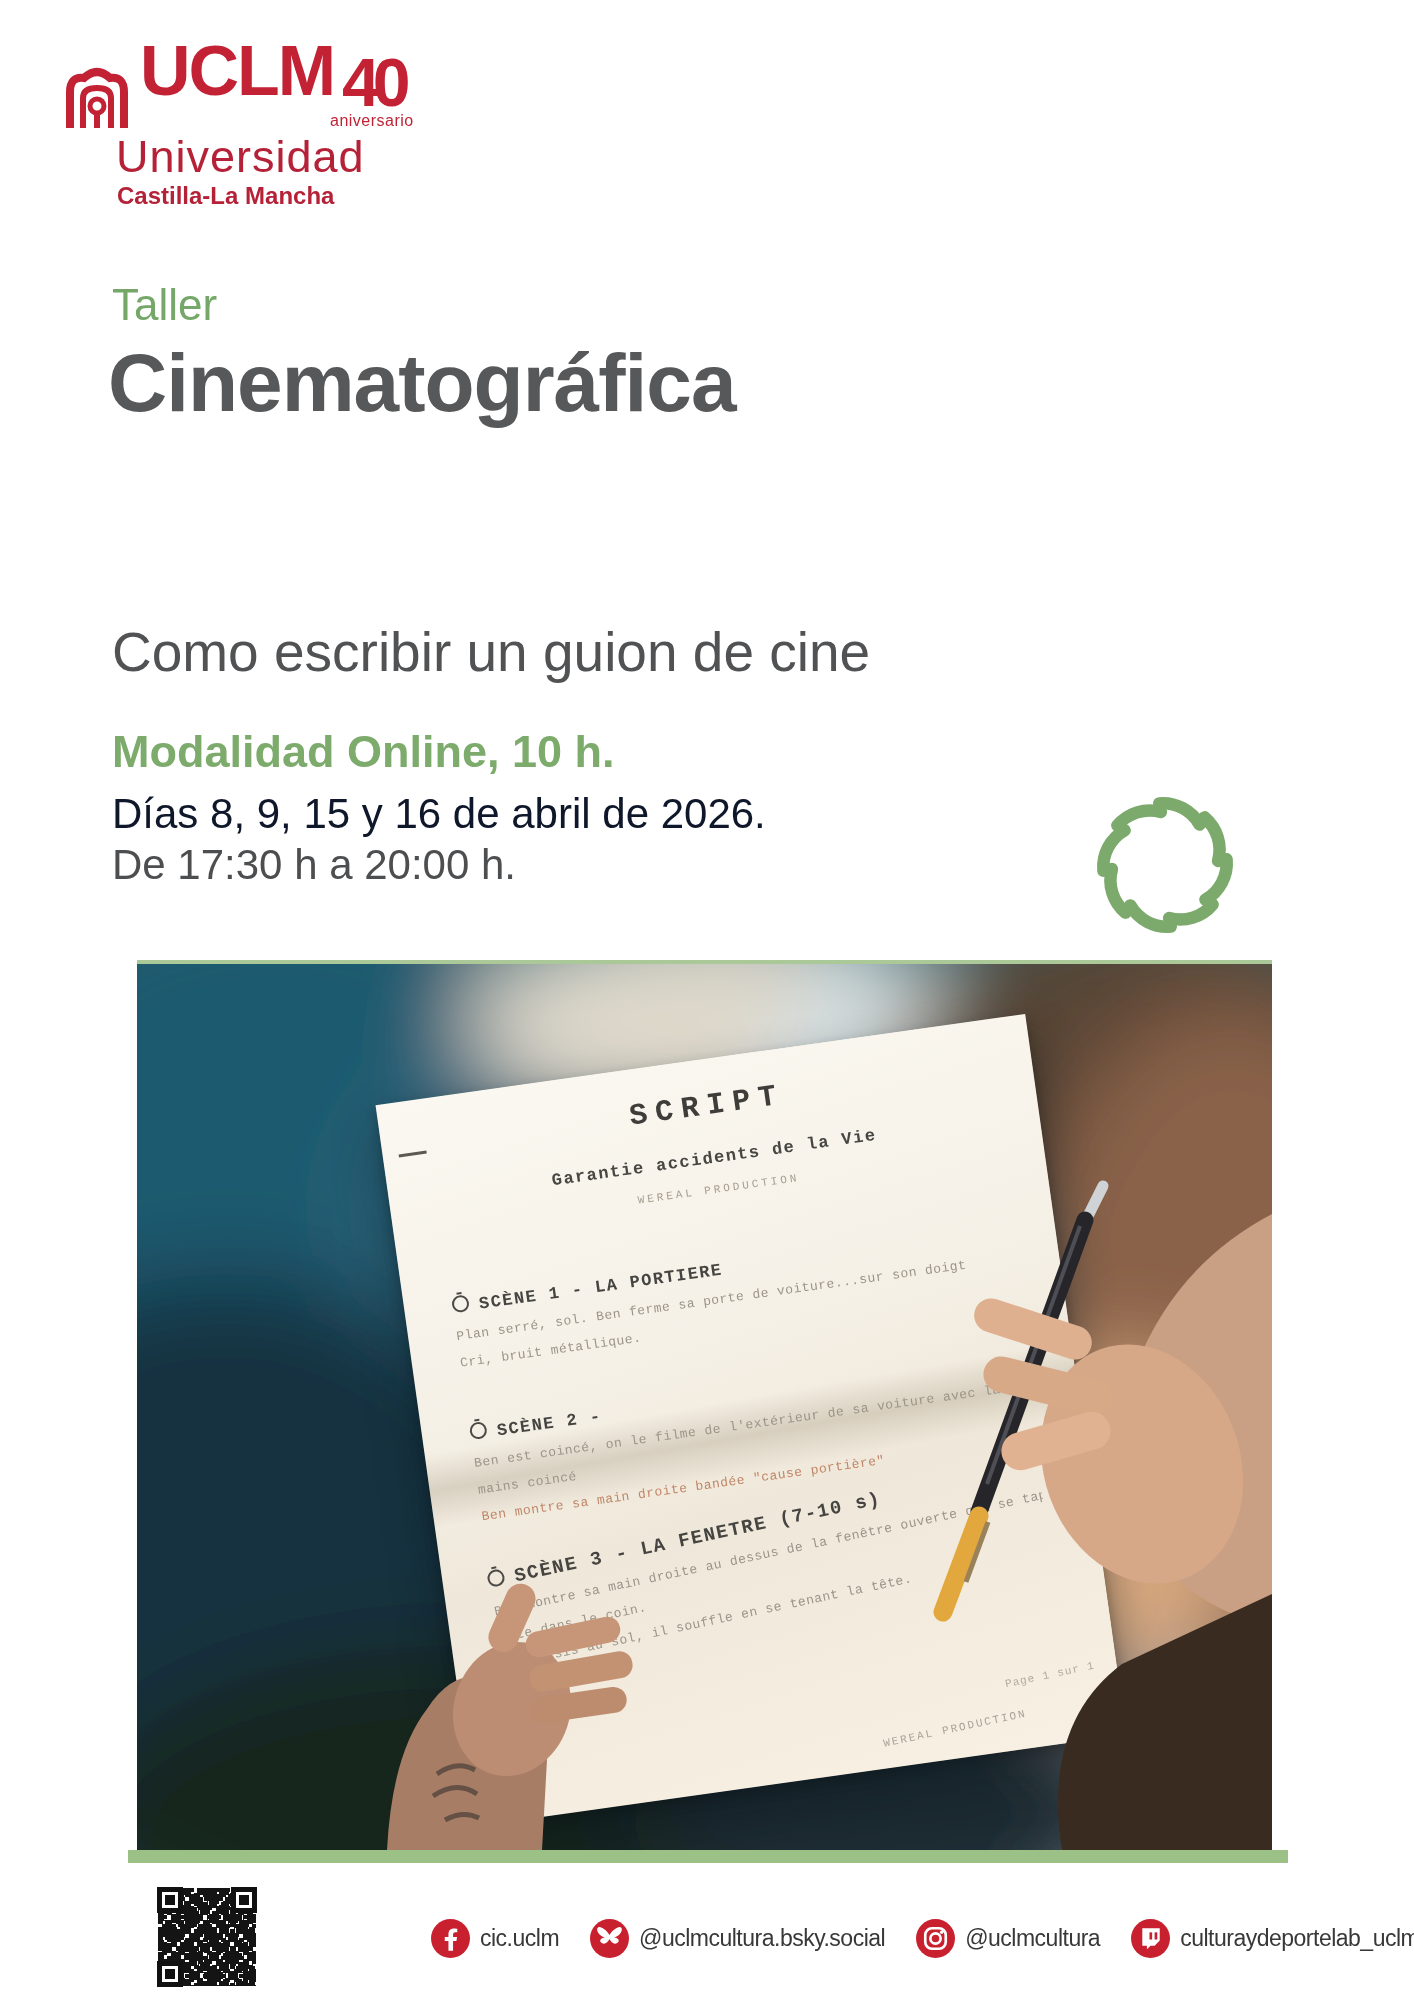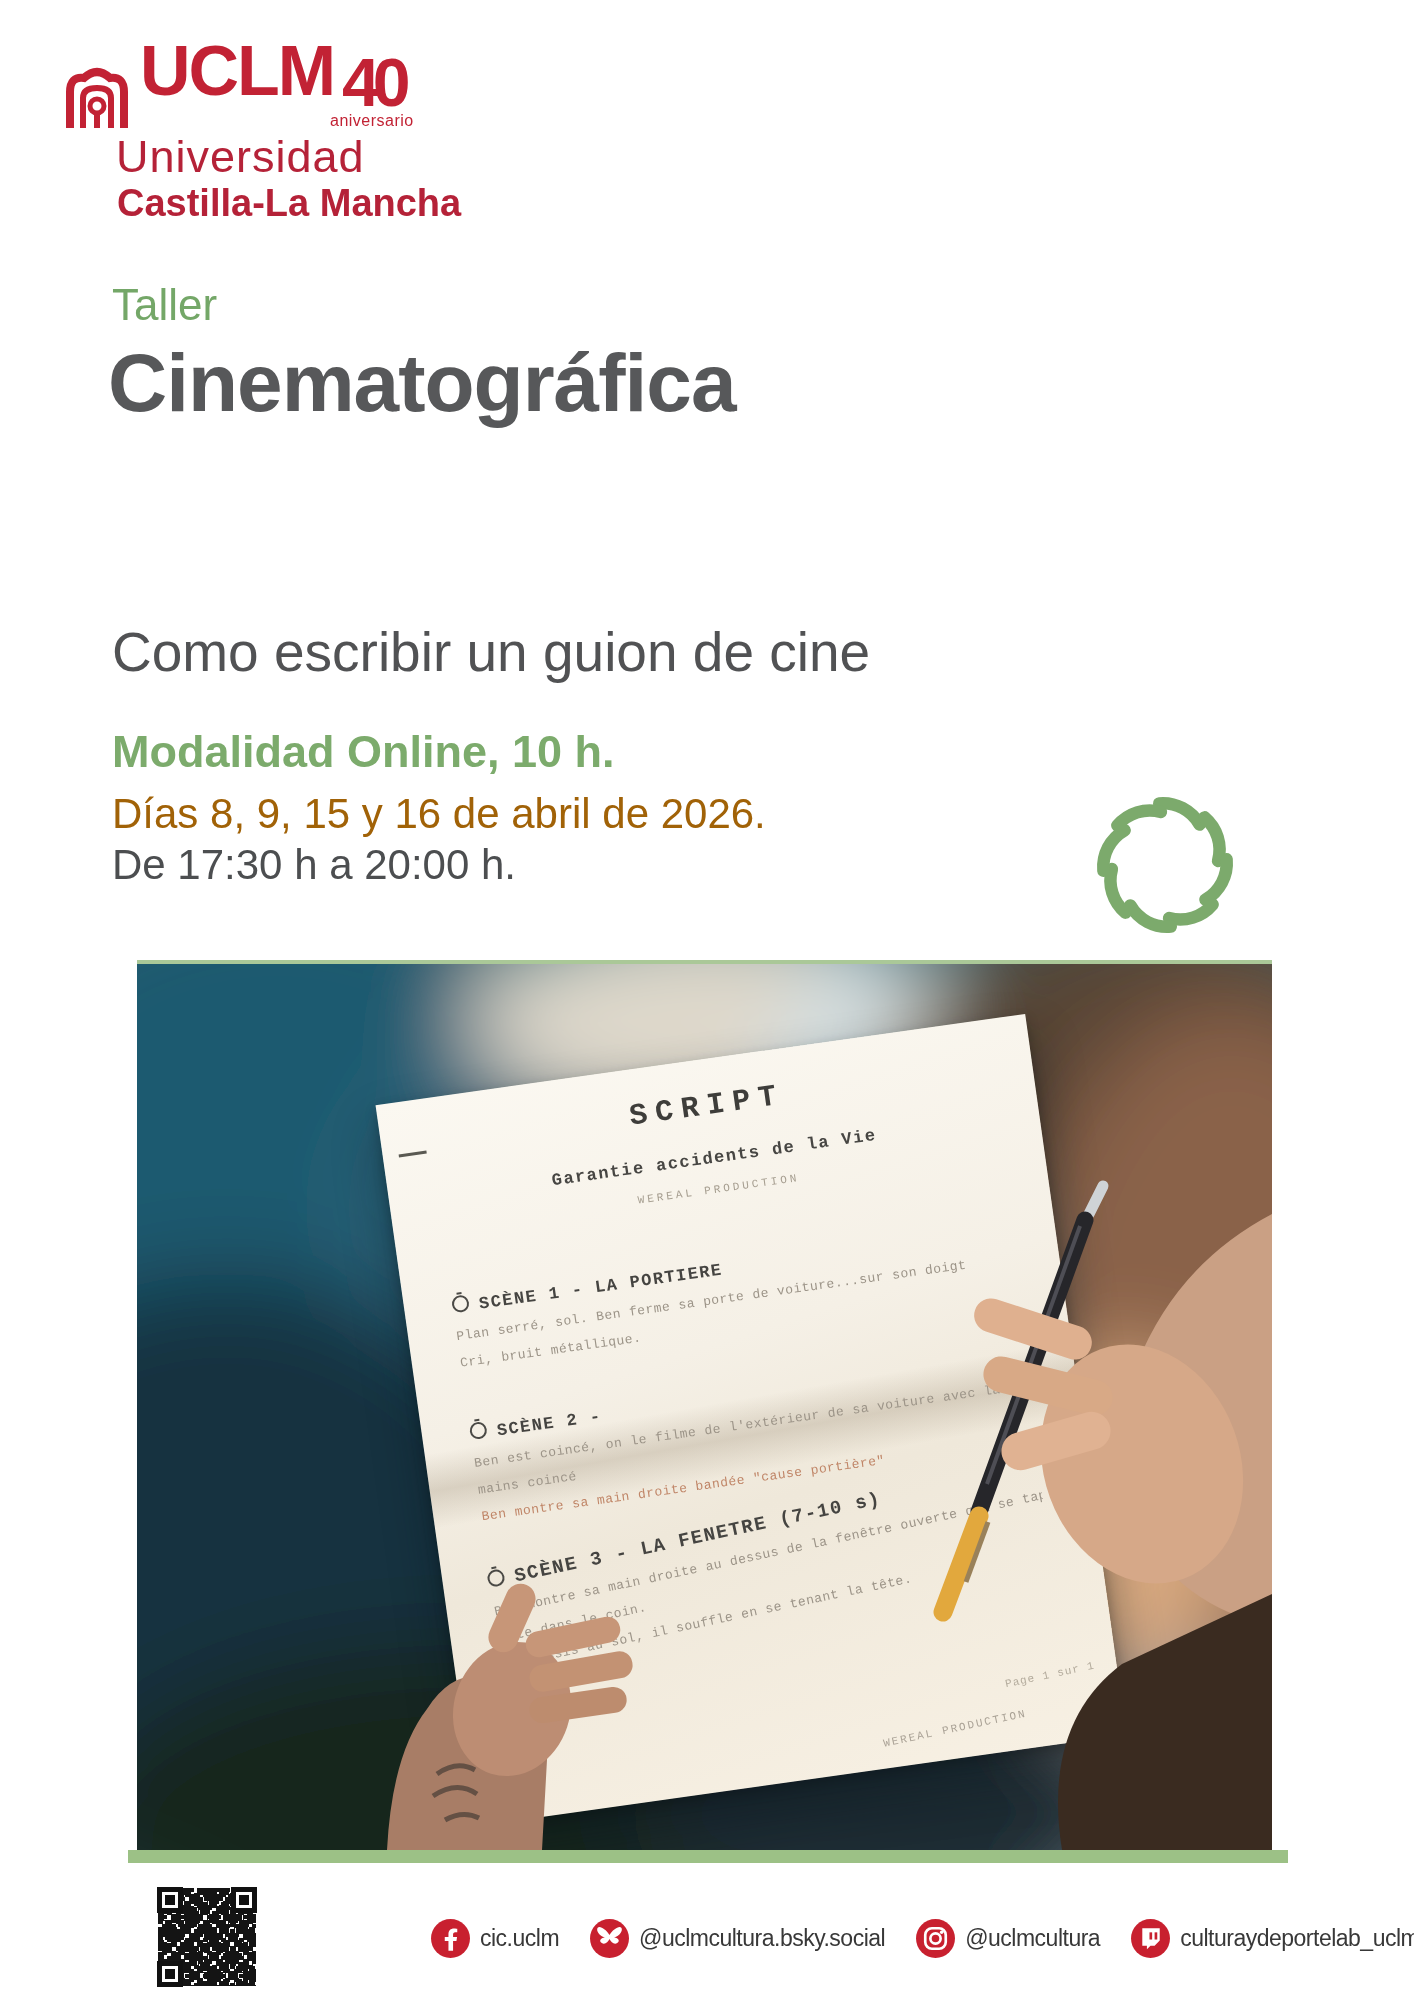--- a/index.html
+++ b/index.html
@@ -11,29 +11,29 @@
   
   .logo-mark{position:absolute; left:62px; top:64px; width:70px; height:68px;}
   .logo-acronym{position:absolute; left:140px; top:36px; font-size:70px; font-weight:bold;
     color:#c22234; letter-spacing:-2px; line-height:1;}
   .logo-40{position:absolute; left:342px; top:48px; font-size:68px; font-weight:bold;
     color:#c22234; letter-spacing:-7px; line-height:1;}
   .logo-aniv{position:absolute; left:330px; top:112px; width:102px; font-size:16px;
     color:#c22234; text-align:left; letter-spacing:0.5px;}
   .logo-uni{position:absolute; left:116px; top:134px; font-size:45px; font-weight:400;
     color:#b52238; letter-spacing:1px; line-height:1;}
-  .logo-clm{position:absolute; left:117px; top:184px; font-size:38px; font-weight:bold;
+  .logo-clm{position:absolute; left:117px; top:184px; font-size:24px; font-weight:bold;
     color:#b52238; letter-spacing:0px; line-height:1;}
   
   .kicker{position:absolute; left:112px; top:280px; font-size:44px; color:#74a768;}
   .title{position:absolute; left:108px; top:334px; font-size:82px; line-height:97px;
     font-weight:bold; color:#57585a; letter-spacing:-1px;}
   .subtitle{position:absolute; left:112px; top:620px; font-size:55px; color:#515254;}
   .modality{position:absolute; left:112px; top:726px; font-size:45px; font-weight:bold; color:#7cab6c;}
-  .dateline1{position:absolute; left:112px; top:790px; font-size:42px; color:#a16207;}
+  .dateline1{position:absolute; left:112px; top:790px; font-size:42px; color:#0f172a;}
   .dateline2{position:absolute; left:112px; top:841px; font-size:42px; color:#4c4e50;}
   .swirl{position:absolute; left:1088px; top:788px; width:154px; height:154px;}
   
   .photo{position:absolute; left:137px; top:960px; width:1135px; height:890px;
     border-top:4px solid #aac898; box-sizing:border-box; overflow:hidden; background:#2c5a66;}
   .photo svg.layer{position:absolute; left:0; top:0; width:1135px; height:886px;}
   .paper{
     position:absolute; left:286px; top:92px; width:656px; height:728px;
     transform:rotate(-8deg);
     background:

